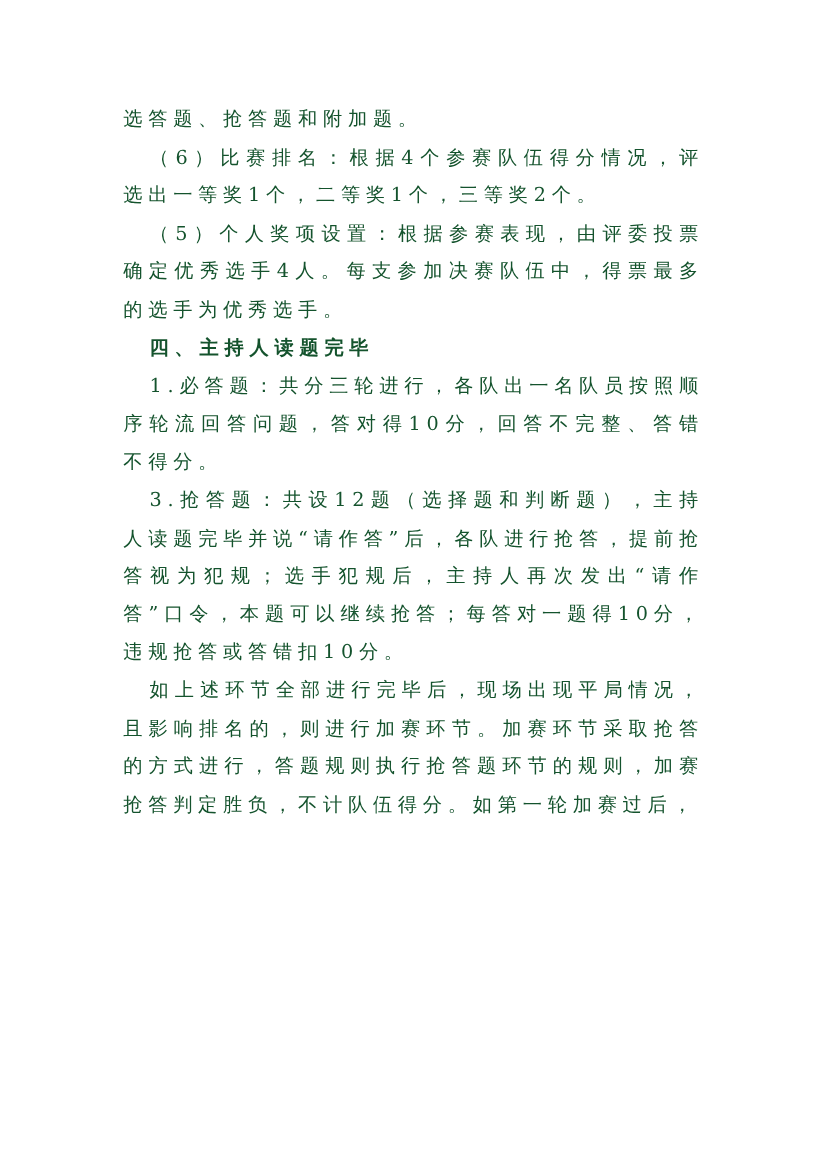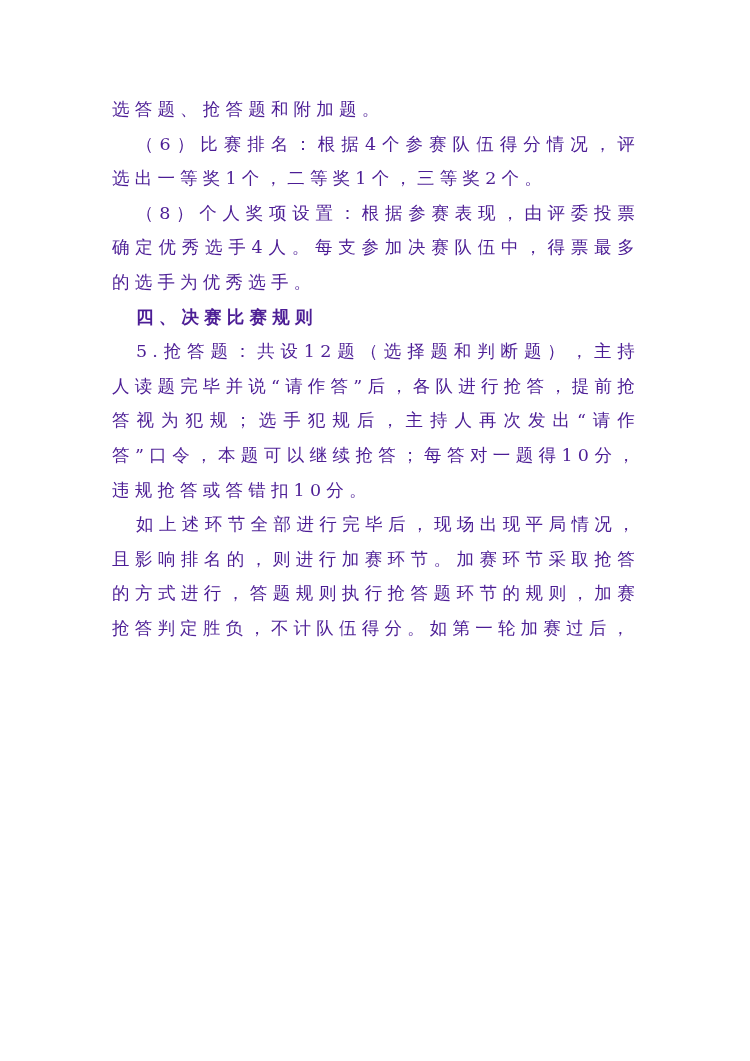--- a/index.html
+++ b/index.html
@@ -1,30 +1,31 @@
 <!DOCTYPE html>
 <html><head>
 <meta charset="utf-8">
 <style>
   html, body { margin: 0; padding: 0; background: #ffffff; }
   body { width: 750px; height: 1061px; position: relative; overflow: hidden; }
   .page {
     position: absolute; left: 112px; top: 92px; width: 528px;
     font-family: "DejaVu Serif", "Liberation Serif", serif;
-    font-size: 17.5px; color: #4c1d95;
+    font-size: 17.5px; color: #14532d;
     line-height: 34.6px;
     letter-spacing: 5.2px;
   }
   .page p { margin: 0; text-align: justify; text-align-last: left; }
   .indent { text-indent: 24px; }
   .heading { font-family: "DejaVu Sans", "Liberation Sans", sans-serif; font-weight: bold; text-indent: 24px; }
 </style>
 </head>
 <body>
 
 <div class="page">
   <p>选答题、抢答题和附加题。</p>
   <p class="indent">（6）比赛排名：根据4个参赛队伍得分情况，评选出一等奖1个，二等奖1个，三等奖2个。</p>
-  <p class="indent">（8）个人奖项设置：根据参赛表现，由评委投票确定优秀选手4人。每支参加决赛队伍中，得票最多的选手为优秀选手。</p>
-  <p class="heading">四、决赛比赛规则</p>
-  <p class="indent">5.抢答题：共设12题（选择题和判断题），主持人读题完毕并说“请作答”后，各队进行抢答，提前抢答视为犯规；选手犯规后，主持人再次发出“请作答”口令，本题可以继续抢答；每答对一题得10分，违规抢答或答错扣10分。</p>
+  <p class="indent">（5）个人奖项设置：根据参赛表现，由评委投票确定优秀选手4人。每支参加决赛队伍中，得票最多的选手为优秀选手。</p>
+  <p class="heading">四、主持人读题完毕</p>
+  <p class="indent">1.必答题：共分三轮进行，各队出一名队员按照顺序轮流回答问题，答对得10分，回答不完整、答错不得分。</p>
+  <p class="indent">3.抢答题：共设12题（选择题和判断题），主持人读题完毕并说“请作答”后，各队进行抢答，提前抢答视为犯规；选手犯规后，主持人再次发出“请作答”口令，本题可以继续抢答；每答对一题得10分，违规抢答或答错扣10分。</p>
   <p class="indent">如上述环节全部进行完毕后，现场出现平局情况，且影响排名的，则进行加赛环节。加赛环节采取抢答的方式进行，答题规则执行抢答题环节的规则，加赛抢答判定胜负，不计队伍得分。如第一轮加赛过后，</p>
 </div>
 
 </body></html>

